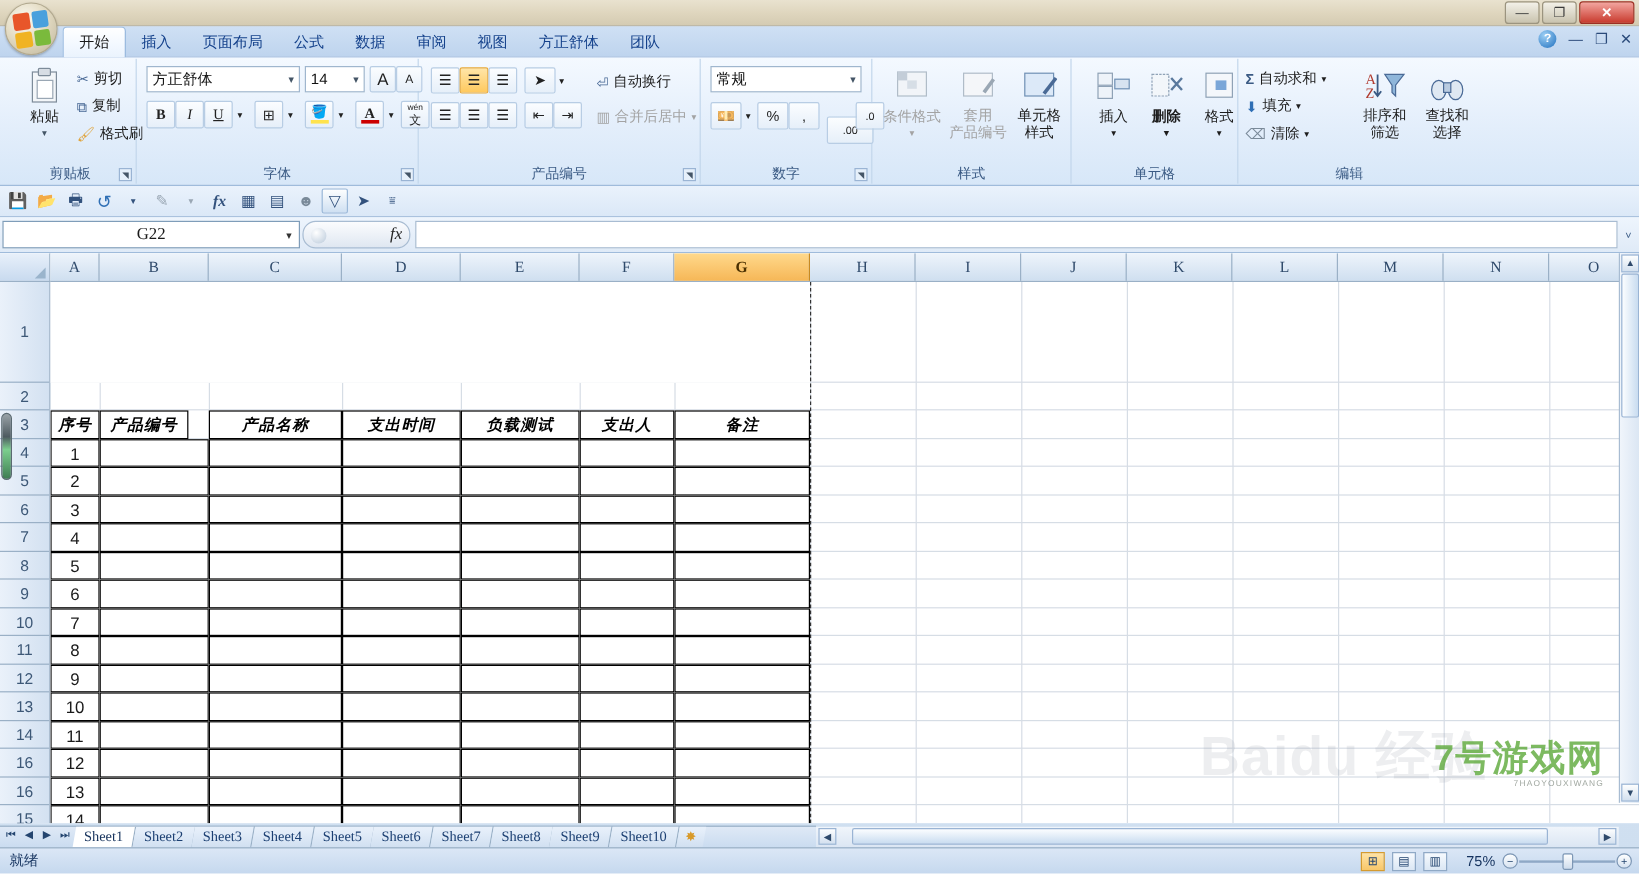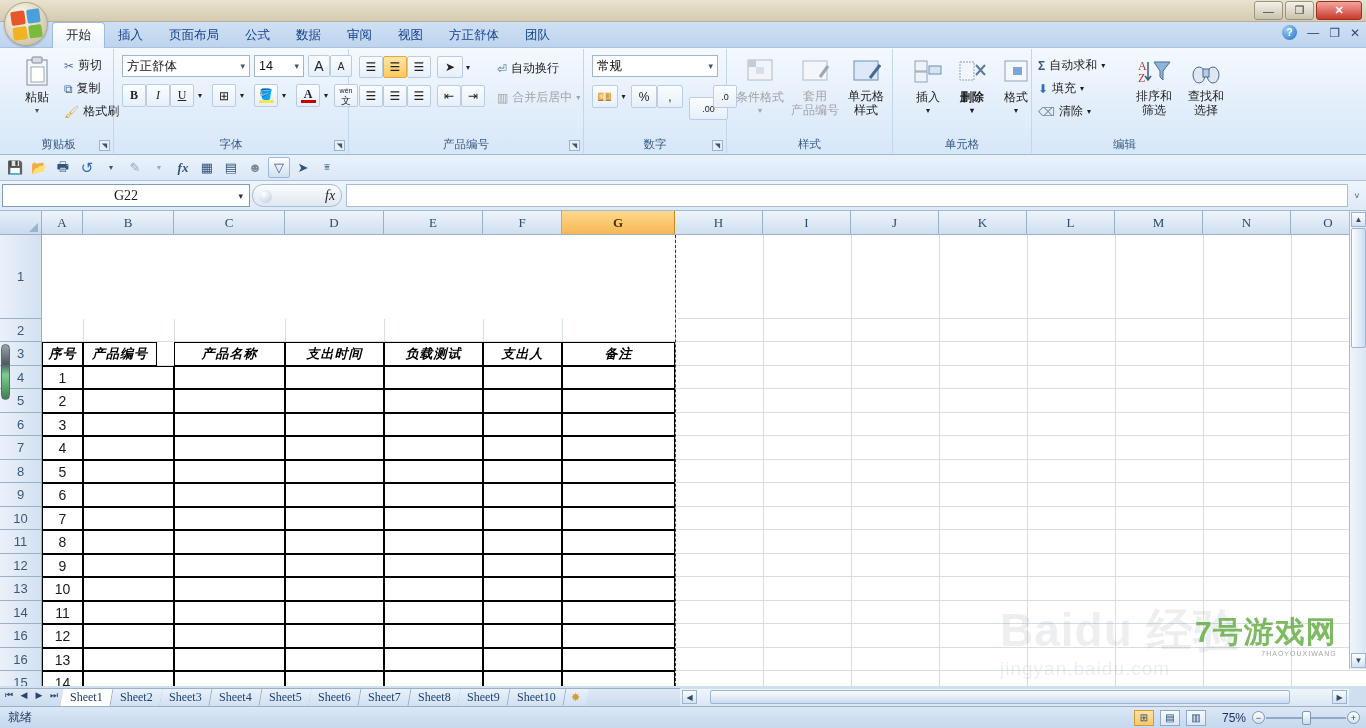--- a/index.html
+++ b/index.html
@@ -839,21 +839,20 @@
         <div class="tcell" style="left: 132px; top: 436px; width: 111px; height: 24px;"></div>
         <div class="tcell" style="left: 243px; top: 436px; width: 99px; height: 24px;"></div>
         <div class="tcell" style="left: 342px; top: 436px; width: 99px; height: 24px;"></div>
         <div class="tcell" style="left: 441px; top: 436px; width: 79px; height: 24px;"></div>
         <div class="tcell" style="left: 520px; top: 436px; width: 113px; height: 24px;"></div>
       </div>
   </div>
 
   <div class="wm-baidu">
     <span>Baidu 经验</span>
-    <small>jingyan.baidu.com</small>
   </div>
   <div class="wm-game">
     <div class="g1">7号游戏网</div>
     <div class="g2">7HAOYOUXIWANG</div>
   </div>
 
   <div class="vsb">
     <div class="arw" style="top:1px;">▲</div>
     <div class="thumb"></div>
     <div class="arw" style="bottom:1px;">▼</div>

